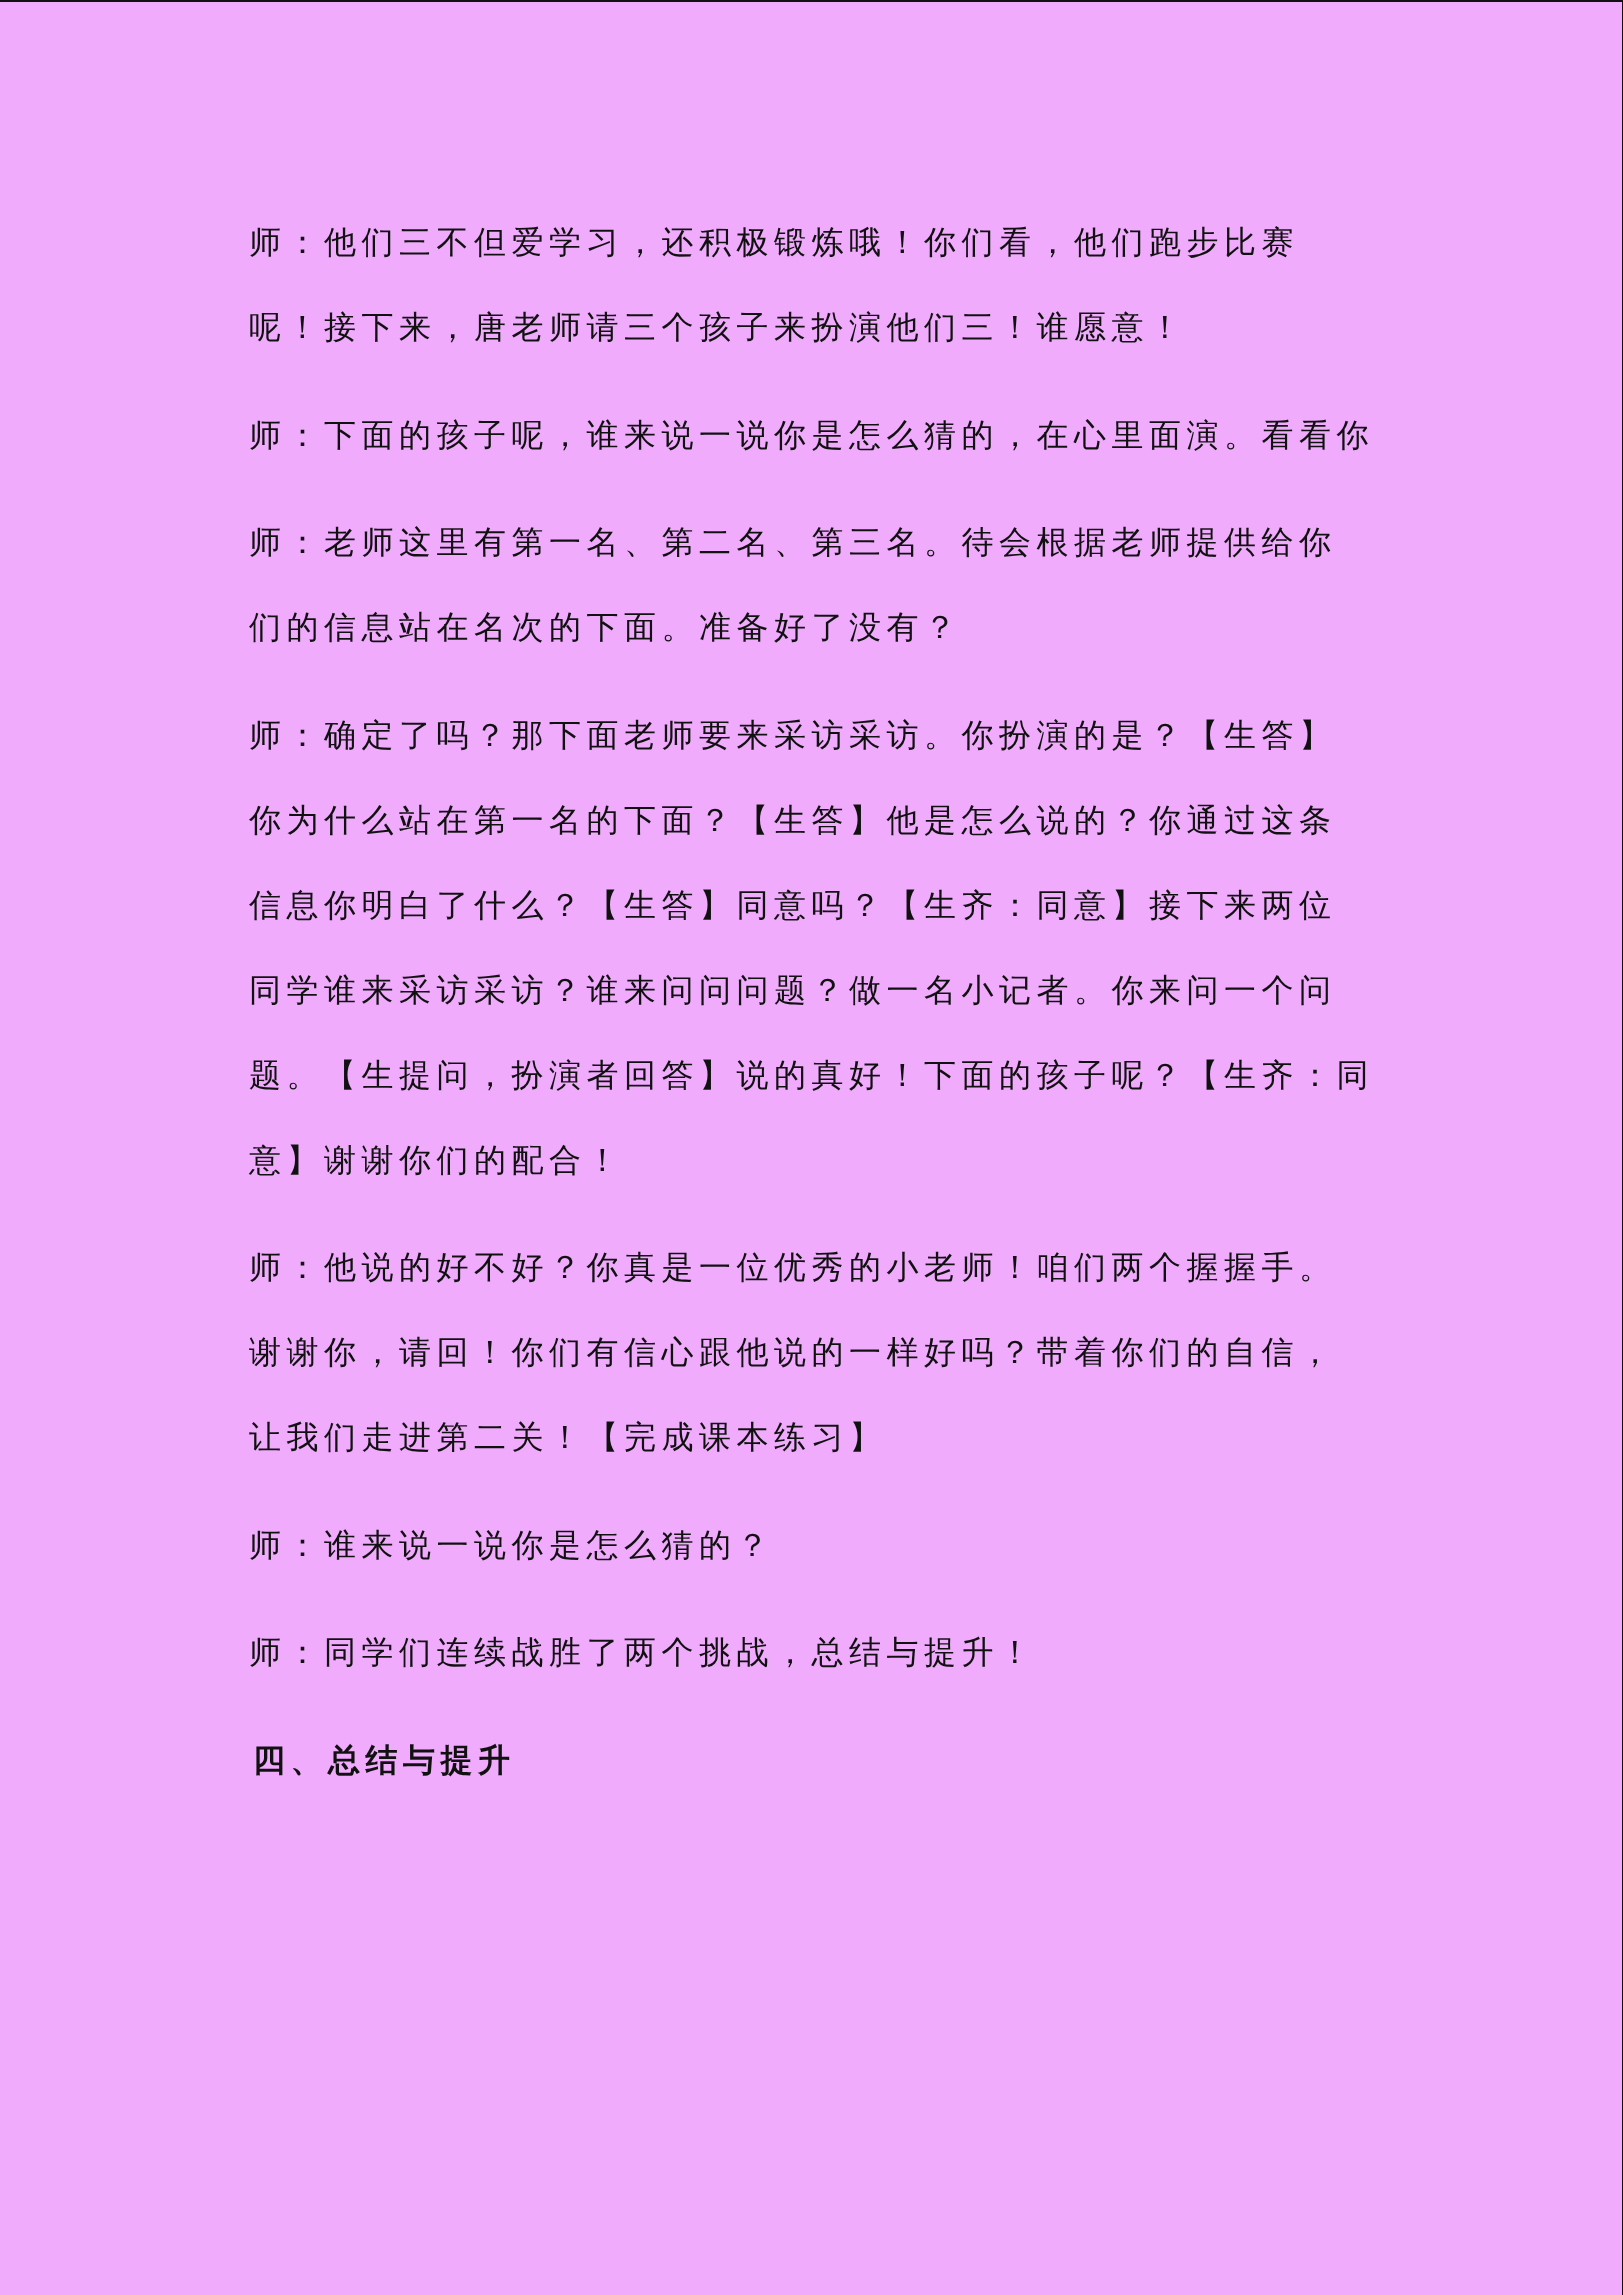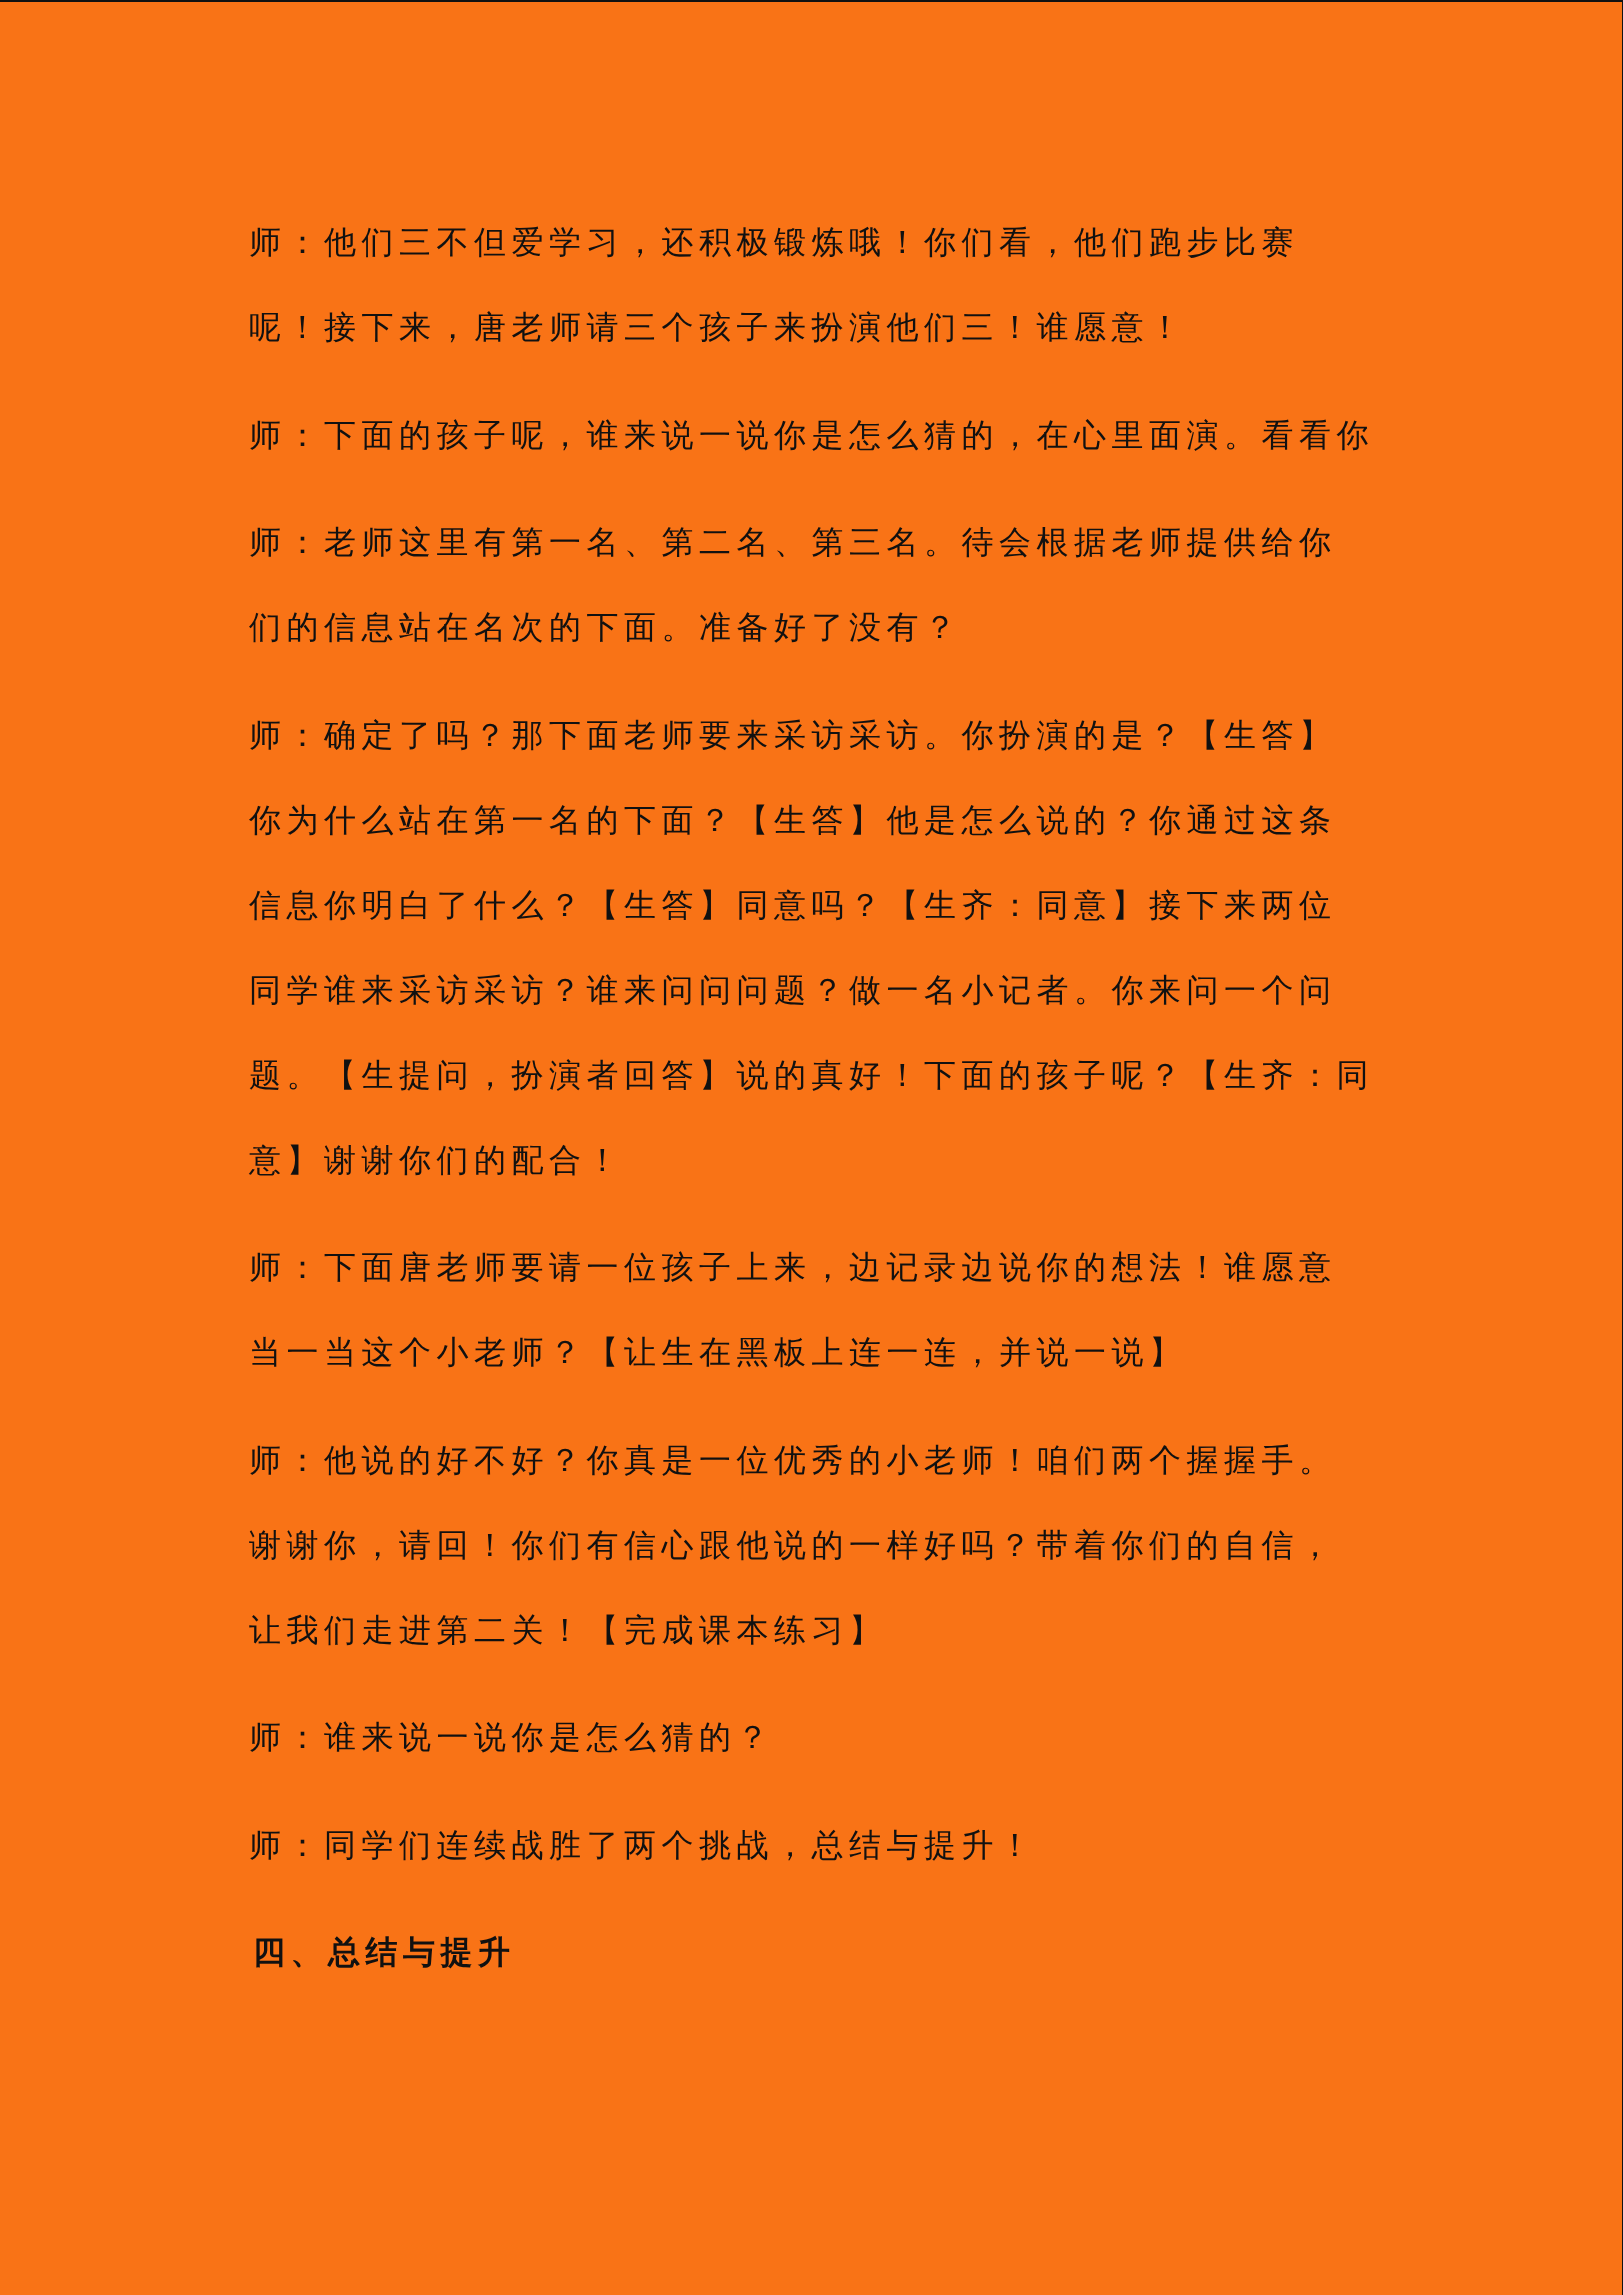--- a/index.html
+++ b/index.html
@@ -12,21 +12,21 @@
       height: 2295px;
       position: relative;
       overflow: hidden;
     }
     .page {
       position: absolute;
       left: 0;
       top: 0;
       width: 1623px;
       height: 2295px;
-      background: #f97316;
+      background: #f0abfc;
       box-sizing: border-box;
       border-top: 2px solid #111111;
       border-right: 1.4px solid #111111;
     }
     .content {
       position: absolute;
       left: 249px;
       top: 198px;
       width: 1145px;
       font-family: "DejaVu Serif", "Liberation Serif", serif;
@@ -74,24 +74,20 @@
 
     <div class="para">
       <div class="line">师：确定了吗？那下面老师要来采访采访。你扮演的是？【生答】</div>
       <div class="line">你为什么站在第一名的下面？【生答】他是怎么说的？你通过这条</div>
       <div class="line">信息你明白了什么？【生答】同意吗？【生齐：同意】接下来两位</div>
       <div class="line">同学谁来采访采访？谁来问问问题？做一名小记者。你来问一个问</div>
       <div class="line">题。【生提问，扮演者回答】说的真好！下面的孩子呢？【生齐：同</div>
       <div class="line">意】谢谢你们的配合！</div>
     </div>
 
-    <div class="para">
-      <div class="line">师：下面唐老师要请一位孩子上来，边记录边说你的想法！谁愿意</div>
-      <div class="line">当一当这个小老师？【让生在黑板上连一连，并说一说】</div>
-    </div>
 
     <div class="para">
       <div class="line">师：他说的好不好？你真是一位优秀的小老师！咱们两个握握手。</div>
       <div class="line">谢谢你，请回！你们有信心跟他说的一样好吗？带着你们的自信，</div>
       <div class="line">让我们走进第二关！【完成课本练习】</div>
     </div>
 
     <div class="para">
       <div class="line">师：谁来说一说你是怎么猜的？</div>
     </div>

